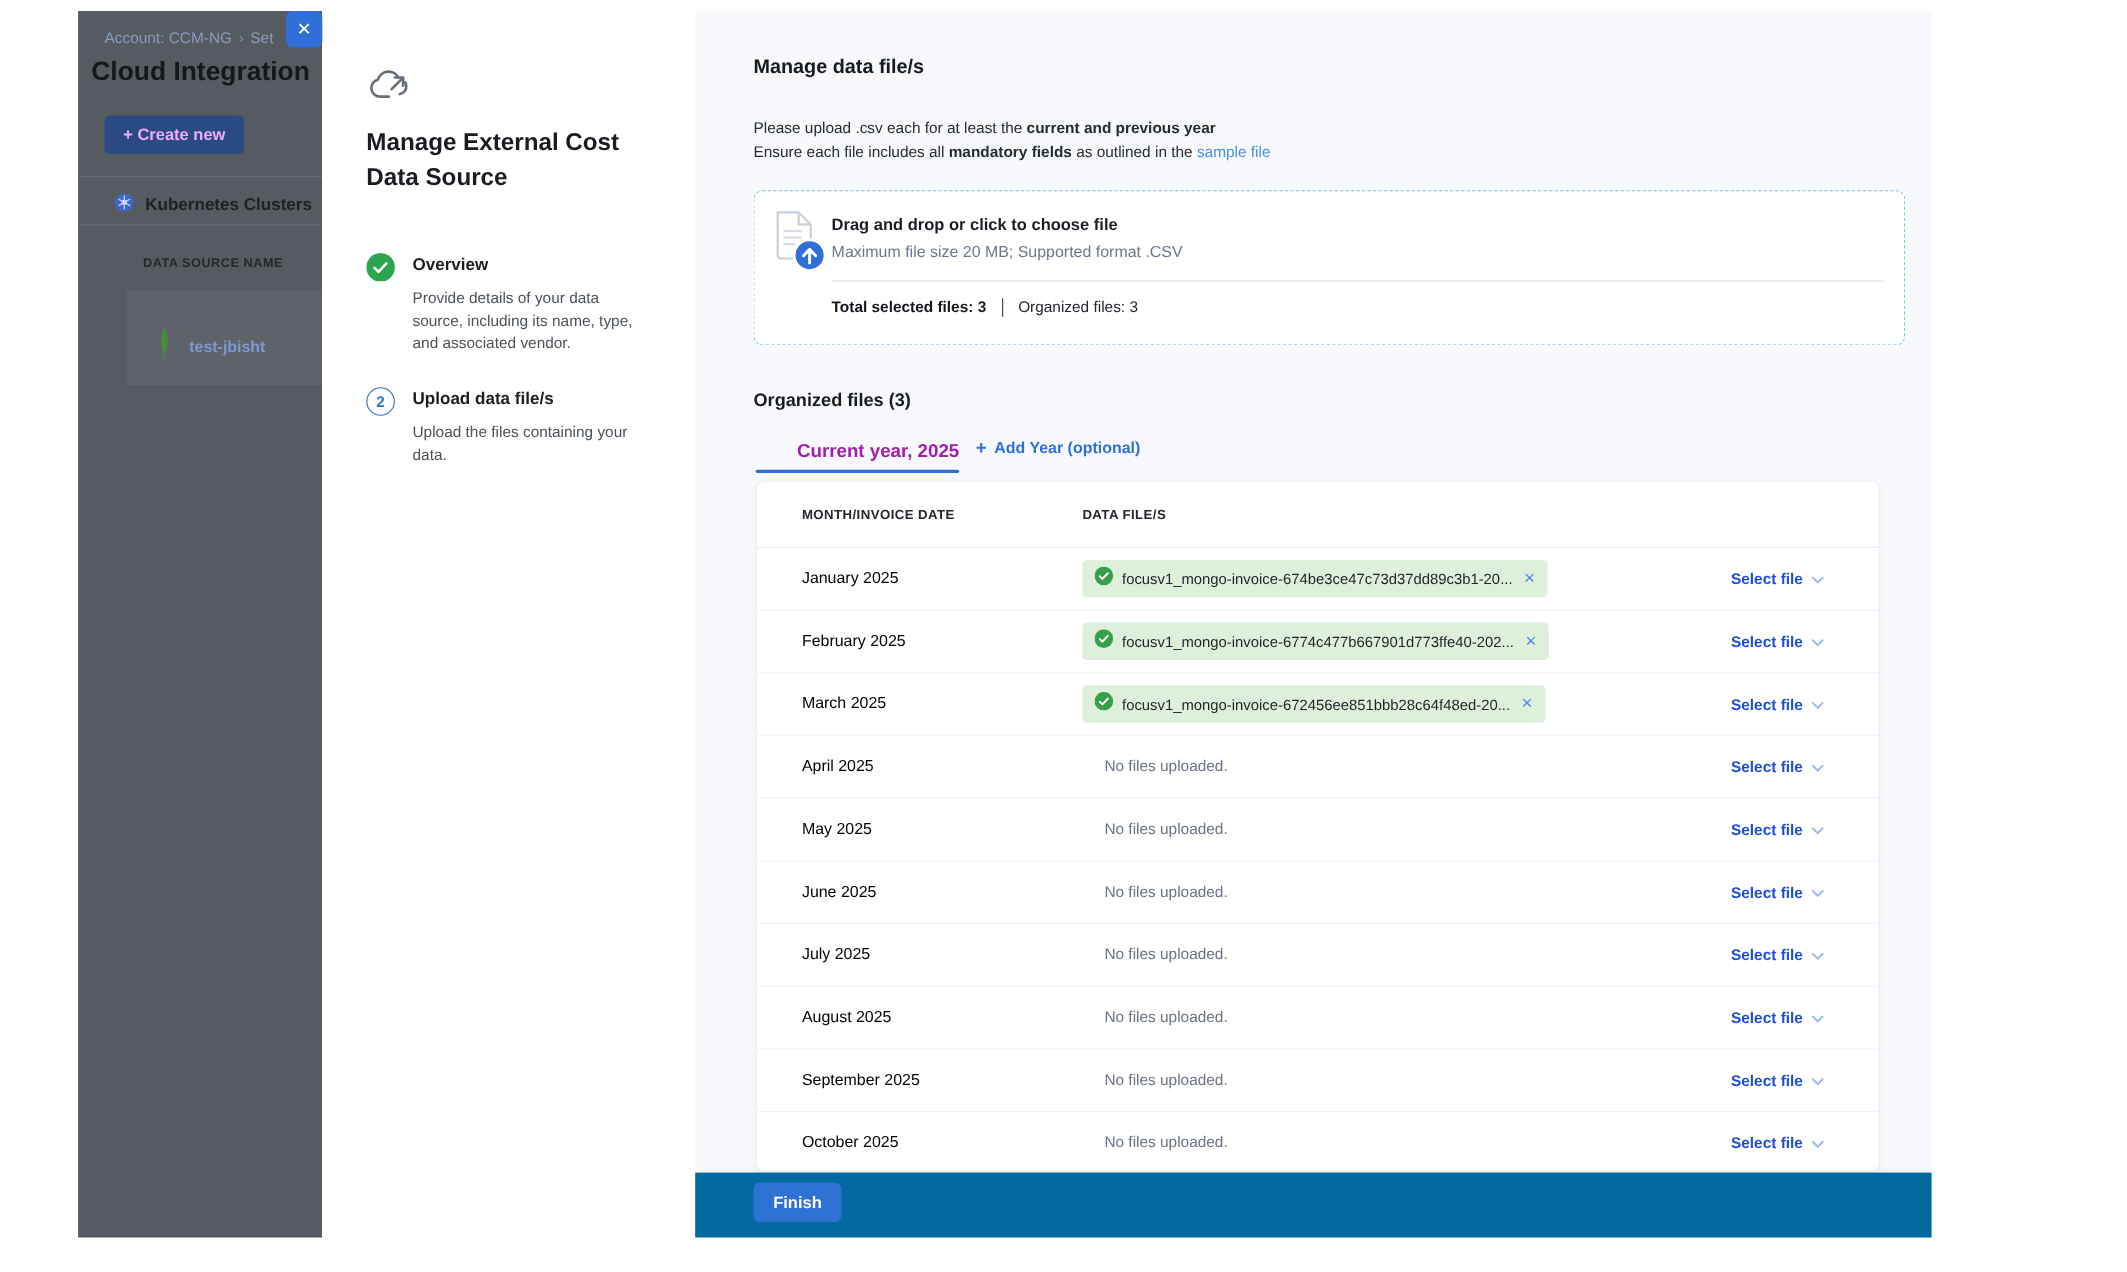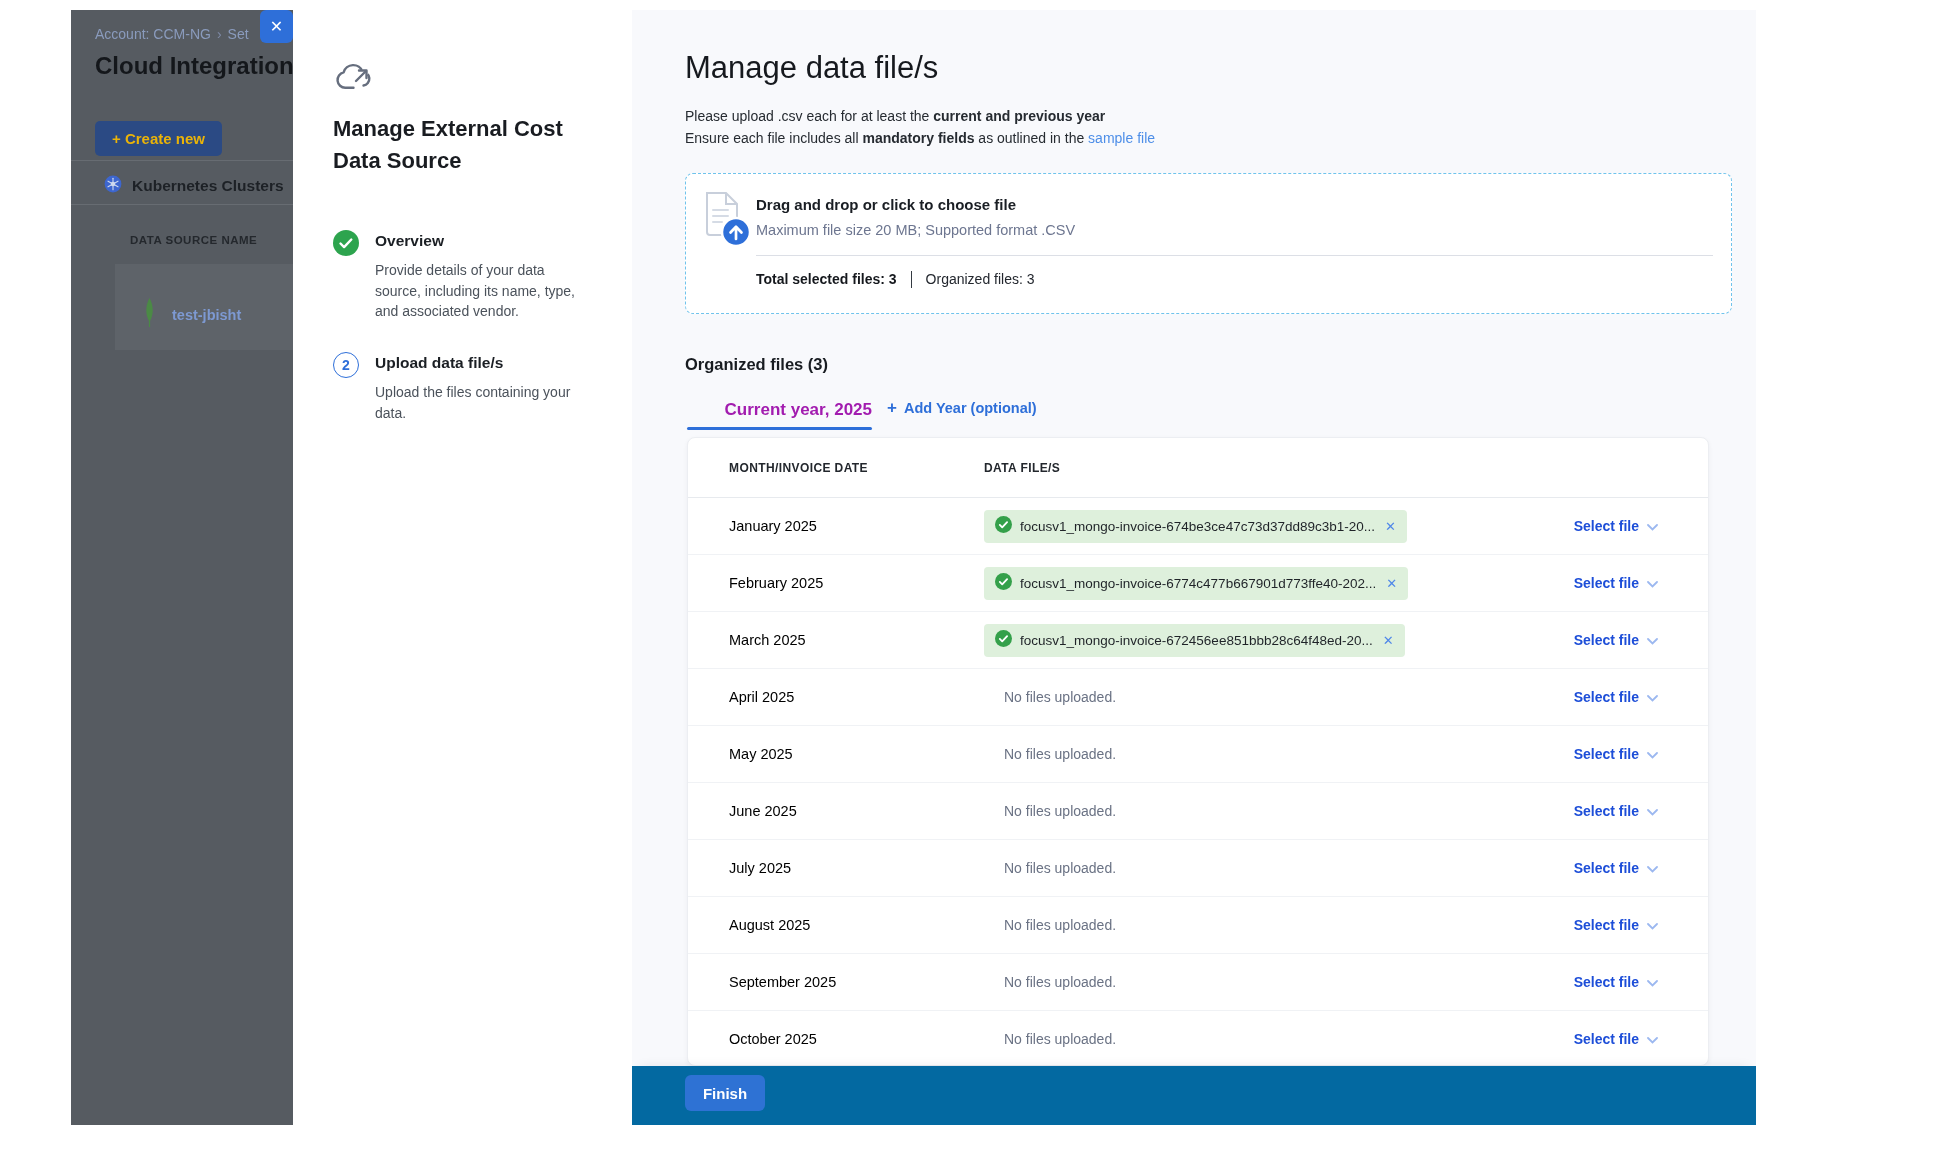--- a/index.html
+++ b/index.html
@@ -5,23 +5,23 @@
   * { margin:0; padding:0; box-sizing:border-box; }
   html,body { width:1934px; height:1156px; background:#ffffff;
     font-family:"Liberation Sans","DejaVu Sans",sans-serif; }
   .screen { position:relative; width:1934px; height:1156px; background:#fff; overflow:hidden; }
 
   
   .dim-strip { position:absolute; left:71px; top:10px; width:222px; height:1115px;
     background:#565b61; overflow:hidden; }
   .bc { position:absolute; left:24px; top:16px; font-size:14px; color:#8a9bbd; white-space:nowrap; }
   .bc .sep { margin:0 6px; color:#7e8aa6; }
-  .pg-title { position:absolute; left:24px; top:42px; font-size:24px; font-weight:700; color:#14171b; white-space:nowrap; }
-  .btn-create { position:absolute; left:24px; top:111px; padding:9px 17px; background:#2b4a84;
-    color:#eab308; font-size:15px; font-weight:600; border-radius:5px; white-space:nowrap; }
+  .pg-title { position:absolute; left:12px; top:42px; font-size:24px; font-weight:700; color:#14171b; white-space:nowrap; }
+  .btn-create { position:absolute; left:24px; top:95px; padding:9px 17px; background:#2b4a84;
+    color:#f0abfc; font-size:15px; font-weight:600; border-radius:5px; white-space:nowrap; }
   .dim-div { position:absolute; left:0; right:0; border-top:1px solid #676c72; }
   .k8s-row { position:absolute; left:33px; top:165px; display:flex; align-items:center; gap:10px; white-space:nowrap; }
   .k8s-row .lbl { font-size:15.5px; font-weight:700; color:#1d2126; }
   .ds-header { position:absolute; left:59px; top:224px; font-size:11.5px; font-weight:700;
     letter-spacing:.5px; color:#24282d; white-space:nowrap; }
   .ds-row-bg { position:absolute; left:44px; right:0; top:254px; height:86px; background:#5e6369; }
   .ds-row { position:absolute; left:72px; top:288px; display:flex; align-items:center; gap:16px; }
   .ds-name { font-size:14.5px; font-weight:600; color:#7d99d2; white-space:nowrap; }
 
   
@@ -35,21 +35,21 @@
   .cloud-icon { position:absolute; left:40px; top:48px; }
   .st-title { position:absolute; left:40px; top:103px; width:250px; font-size:22px; font-weight:700;
     line-height:32px; color:#191c21; }
   .step-circle { position:absolute; left:40px; width:26px; height:26px; border-radius:50%; }
   .step-num { border:1.5px solid #2e6fd9; color:#2e6fd9; background:#fff; font-size:14px; font-weight:600;
     display:flex; align-items:center; justify-content:center; }
   .step-label { position:absolute; left:82px; font-size:15.5px; font-weight:700; color:#1b1f24; white-space:nowrap; }
   .step-desc { position:absolute; left:82px; width:210px; font-size:14px; line-height:20.5px; color:#4b525b; }
 
   .main { position:absolute; left:339px; top:0; right:0; height:100%; background:#f8f9fc; }
-  .m-title { position:absolute; left:53px; top:40px; font-size:31px; font-weight:400; color:#16191e; }
+  .m-title { position:absolute; left:53px; top:40px; font-size:18px; font-weight:700; color:#16191e; }
   .instr { position:absolute; left:53px; top:96px; font-size:14px; line-height:21.5px; color:#262b31; }
   .instr b { font-weight:700; }
   .instr a { color:#4d8ee8; text-decoration:none; cursor:pointer; }
 
   .dropzone { position:absolute; left:53px; top:163px; width:1047px; height:141px; background:#fff;
     border:1.5px dashed #6fc3ec; border-radius:8px; cursor:pointer; }
   .dz-icon { position:absolute; left:15px; top:16px; }
   .dz-title { position:absolute; left:70px; top:22px; font-size:15px; font-weight:700; color:#1a1e24; white-space:nowrap; }
   .dz-sub { position:absolute; left:70px; top:48px; font-size:14.5px; color:#6d7690; white-space:nowrap; }
   .dz-div { position:absolute; left:70px; right:18px; top:81px; border-top:1px solid #dcdfe6; }

